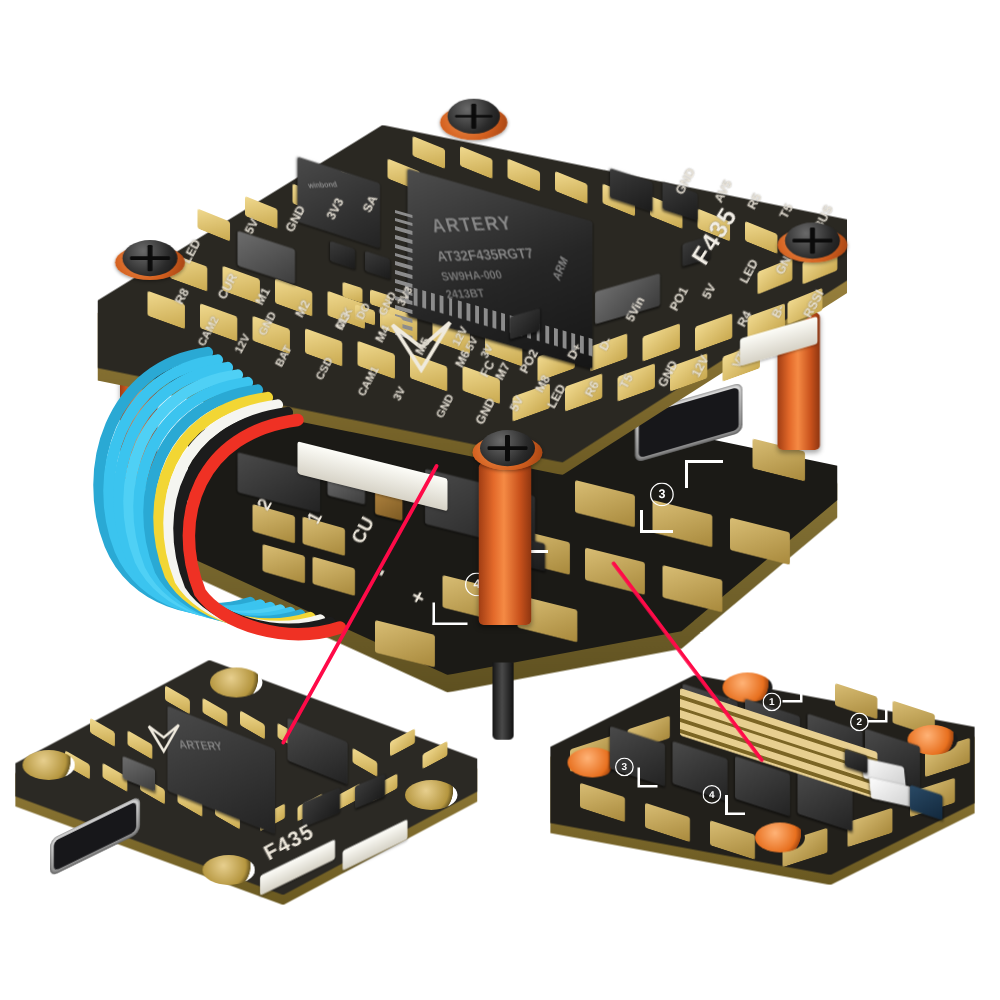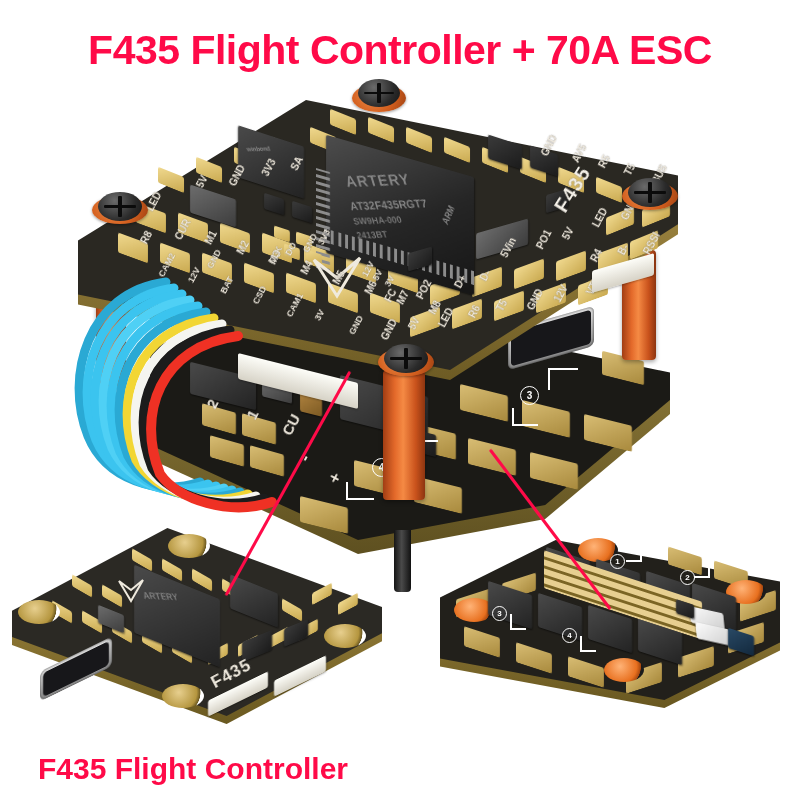--- a/index.html
+++ b/index.html
@@ -78,21 +78,20 @@
   .ohole{position:absolute;border-radius:50%;
      background:radial-gradient(circle at 40% 35%,#ffb377,#e8701f 58%,#a9490f 72%,#1b1b1b 74%);}
   .ghole{position:absolute;border-radius:50%;
      background:radial-gradient(circle at 40% 35%,#e7cf8e,#b5963f 60%,#6d5a22 72%,#ffffff 74%);}
 </style>
 </head>
 <body>
 
 <div class="stage">
 
-  <div class="title" id="main-title">F435 Flight Controller + 70A ESC</div>
 
   <div class="board" id="esc-stack" style="left:150px;top:290px;width:560px;height:340px;">
 
     <div class="pcb" style="left:0;top:0;width:520px;height:250px;background:#1b1a16;
              clip-path:polygon(24% 0%,100% 33%,100% 44%,76% 86%,40% 100%,0% 62%,0% 24%);
              box-shadow:0 8px 14px rgba(0,0,0,.25);"></div>
 
     <div class="pcb" style="left:0;top:14px;width:520px;height:250px;
              background:linear-gradient(180deg,#9a8540,#5e5020);
              clip-path:polygon(24% 0%,100% 33%,100% 44%,76% 86%,40% 100%,0% 62%,0% 24%);
@@ -449,15 +448,14 @@
     <div class="mbadge" style="left:52px;top:66px;width:13px;height:13px;font-size:8px;">3</div>
 
     <div class="mline" style="left:140px;top:96px;width:2px;height:14px;"></div>
     <div class="mline" style="left:140px;top:110px;width:16px;height:2px;"></div>
     <div class="mbadge" style="left:122px;top:88px;width:13px;height:13px;font-size:8px;">4</div>
   </div>
 
   <div class="callout" style="left:350px;top:370px;width:256px;transform:rotate(119deg);z-index:9;"></div>
   <div class="callout" style="left:490px;top:448px;width:200px;transform:rotate(53deg);z-index:9;"></div>
 
-  <div class="caption" id="cap-fc">F435 Flight Controller</div>
 
 </div>
 
 </body></html>

